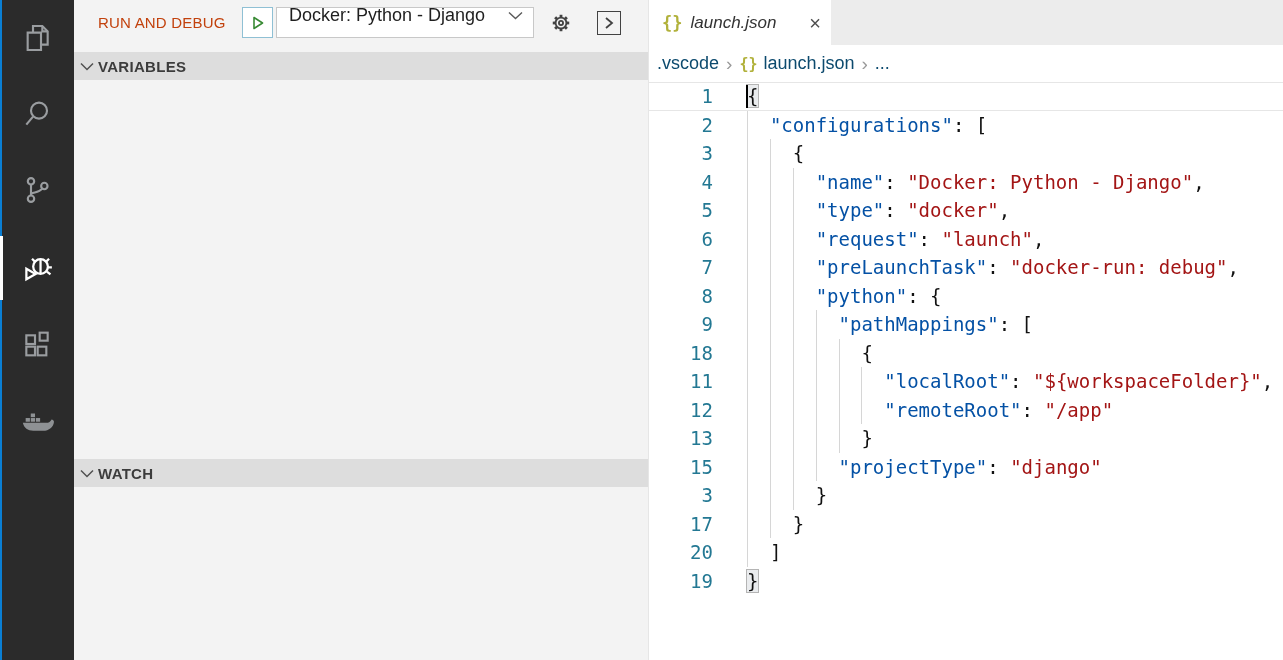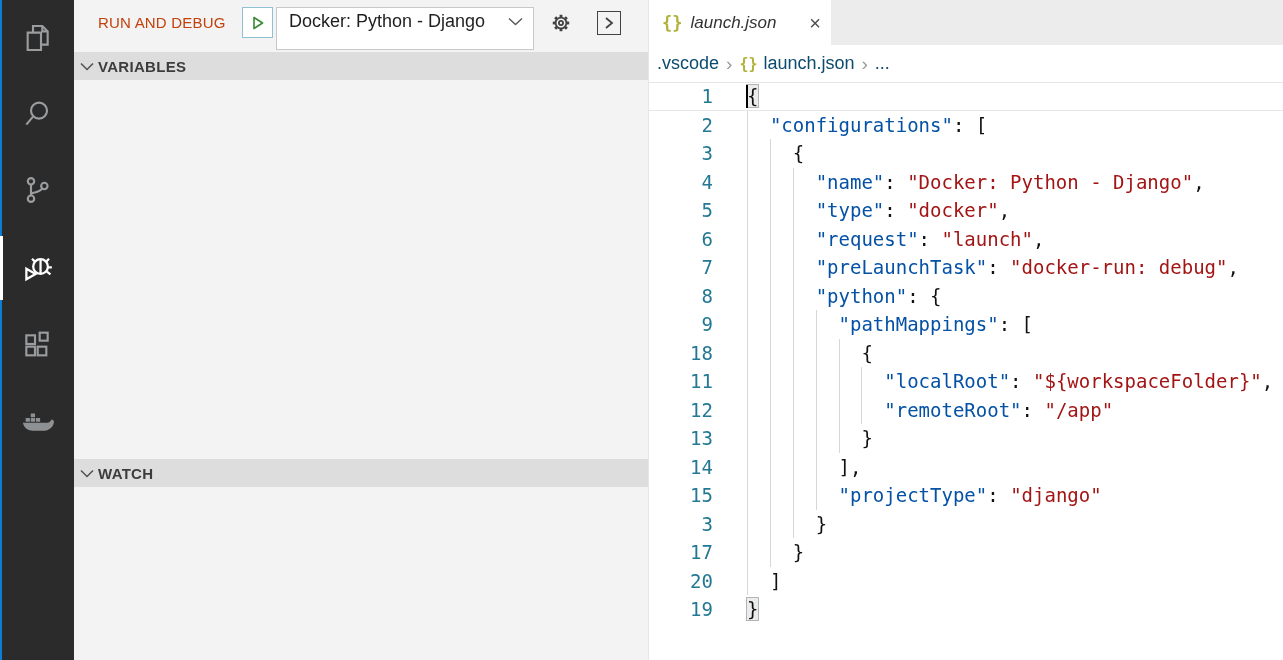--- a/index.html
+++ b/index.html
@@ -15,21 +15,21 @@
   .ab-item.active svg { stroke:#ffffff; }
   .ab-item.active .active-bar { position:absolute; left:0; top:6px; bottom:6px; width:3px; background:#ffffff; }
   .ab-item .fillicon { fill:#8e9194; stroke:none; }
 
   
   #sidebar { position:absolute; left:74px; top:0; width:574px; height:660px; background:#f3f3f3; }
   .sb-toolbar { position:relative; height:46px; }
   .sb-title { position:absolute; left:24px; top:14px; font-size:15px; color:#c2410c; letter-spacing:.2px; white-space:nowrap; }
   .play-btn { position:absolute; left:168px; top:7px; width:31px; height:31px; background:#ffffff;
               border:1px solid #8fc0d4; display:flex; align-items:center; justify-content:center; cursor:pointer; }
-  .cfg-dd { position:absolute; left:202px; top:7px; width:258px; height:43px; background:#ffffff;
+  .cfg-dd { position:absolute; left:202px; top:7px; width:258px; height:31px; background:#ffffff;
             border:1px solid #c8c8c8; display:flex; align-items:center; padding:0 10px 14px 12px; cursor:pointer;gap:17px; }
   .cfg-dd .lbl { font-size:18px; color:#1f1f1f; flex:1; white-space:nowrap; overflow:hidden; }
   .icon-btn { position:absolute; top:9px; width:28px; height:28px; display:flex; align-items:center; justify-content:center; cursor:pointer; }
   .gear-pos { left:473px; }
   .panel-pos { left:521px; }
   .panel-box { width:24px; height:24px; border:1.6px solid #424242; display:flex; align-items:center; justify-content:center; }
 
   .sb-header { position:absolute; left:0; width:574px; height:28px; background:#dddddd;
                display:flex; align-items:center; padding-left:6px; cursor:pointer; }
   .sb-header .hdr-label { font-size:15px; font-weight:bold; color:#3c3c3c; letter-spacing:.3px; margin-left:4px; }
@@ -216,21 +216,20 @@
         <div class="code-line"><div class="ln">4</div><div class="lc" style="padding-left: 68.64px;"><span class="guide" style="left: 0px;"></span><span class="guide" style="left: 22.88px;"></span><span class="guide" style="left: 45.76px;"></span><span class="tk-k">"name"</span><span class="tk-p">: </span><span class="tk-s">"Docker: Python - Django"</span><span class="tk-p">,</span></div></div>
         <div class="code-line"><div class="ln">5</div><div class="lc" style="padding-left: 68.64px;"><span class="guide" style="left: 0px;"></span><span class="guide" style="left: 22.88px;"></span><span class="guide" style="left: 45.76px;"></span><span class="tk-k">"type"</span><span class="tk-p">: </span><span class="tk-s">"docker"</span><span class="tk-p">,</span></div></div>
         <div class="code-line"><div class="ln">6</div><div class="lc" style="padding-left: 68.64px;"><span class="guide" style="left: 0px;"></span><span class="guide" style="left: 22.88px;"></span><span class="guide" style="left: 45.76px;"></span><span class="tk-k">"request"</span><span class="tk-p">: </span><span class="tk-s">"launch"</span><span class="tk-p">,</span></div></div>
         <div class="code-line"><div class="ln">7</div><div class="lc" style="padding-left: 68.64px;"><span class="guide" style="left: 0px;"></span><span class="guide" style="left: 22.88px;"></span><span class="guide" style="left: 45.76px;"></span><span class="tk-k">"preLaunchTask"</span><span class="tk-p">: </span><span class="tk-s">"docker-run: debug"</span><span class="tk-p">,</span></div></div>
         <div class="code-line"><div class="ln">8</div><div class="lc" style="padding-left: 68.64px;"><span class="guide" style="left: 0px;"></span><span class="guide" style="left: 22.88px;"></span><span class="guide" style="left: 45.76px;"></span><span class="tk-k">"python"</span><span class="tk-p">: {</span></div></div>
         <div class="code-line"><div class="ln">9</div><div class="lc" style="padding-left: 91.52px;"><span class="guide" style="left: 0px;"></span><span class="guide" style="left: 22.88px;"></span><span class="guide" style="left: 45.76px;"></span><span class="guide" style="left: 68.64px;"></span><span class="tk-k">"pathMappings"</span><span class="tk-p">: [</span></div></div>
         <div class="code-line"><div class="ln">18</div><div class="lc" style="padding-left: 114.4px;"><span class="guide" style="left: 0px;"></span><span class="guide" style="left: 22.88px;"></span><span class="guide" style="left: 45.76px;"></span><span class="guide" style="left: 68.64px;"></span><span class="guide" style="left: 91.52px;"></span><span class="tk-p">{</span></div></div>
         <div class="code-line"><div class="ln">11</div><div class="lc" style="padding-left: 137.28px;"><span class="guide" style="left: 0px;"></span><span class="guide" style="left: 22.88px;"></span><span class="guide" style="left: 45.76px;"></span><span class="guide" style="left: 68.64px;"></span><span class="guide" style="left: 91.52px;"></span><span class="guide" style="left: 114.4px;"></span><span class="tk-k">"localRoot"</span><span class="tk-p">: </span><span class="tk-s">"${workspaceFolder}"</span><span class="tk-p">,</span></div></div>
         <div class="code-line"><div class="ln">12</div><div class="lc" style="padding-left: 137.28px;"><span class="guide" style="left: 0px;"></span><span class="guide" style="left: 22.88px;"></span><span class="guide" style="left: 45.76px;"></span><span class="guide" style="left: 68.64px;"></span><span class="guide" style="left: 91.52px;"></span><span class="guide" style="left: 114.4px;"></span><span class="tk-k">"remoteRoot"</span><span class="tk-p">: </span><span class="tk-s">"/app"</span></div></div>
         <div class="code-line"><div class="ln">13</div><div class="lc" style="padding-left: 114.4px;"><span class="guide" style="left: 0px;"></span><span class="guide" style="left: 22.88px;"></span><span class="guide" style="left: 45.76px;"></span><span class="guide" style="left: 68.64px;"></span><span class="guide" style="left: 91.52px;"></span><span class="tk-p">}</span></div></div>
-        <div class="code-line"><div class="ln">14</div><div class="lc" style="padding-left: 91.52px;"><span class="guide" style="left: 0px;"></span><span class="guide" style="left: 22.88px;"></span><span class="guide" style="left: 45.76px;"></span><span class="guide" style="left: 68.64px;"></span><span class="tk-p">],</span></div></div>
         <div class="code-line"><div class="ln">15</div><div class="lc" style="padding-left: 91.52px;"><span class="guide" style="left: 0px;"></span><span class="guide" style="left: 22.88px;"></span><span class="guide" style="left: 45.76px;"></span><span class="guide" style="left: 68.64px;"></span><span class="tk-k">"projectType"</span><span class="tk-p">: </span><span class="tk-s">"django"</span></div></div>
         <div class="code-line"><div class="ln">3</div><div class="lc" style="padding-left: 68.64px;"><span class="guide" style="left: 0px;"></span><span class="guide" style="left: 22.88px;"></span><span class="guide" style="left: 45.76px;"></span><span class="tk-p">}</span></div></div>
         <div class="code-line"><div class="ln">17</div><div class="lc" style="padding-left: 45.76px;"><span class="guide" style="left: 0px;"></span><span class="guide" style="left: 22.88px;"></span><span class="tk-p">}</span></div></div>
         <div class="code-line"><div class="ln">20</div><div class="lc" style="padding-left: 22.88px;"><span class="guide" style="left: 0px;"></span><span class="tk-p">]</span></div></div>
         <div class="code-line"><div class="ln">19</div><div class="lc" style="padding-left: 0px;"><span class="tk-p bh">}</span></div></div>
       </div>
   </section>
 </div>
 
 </body></html>

